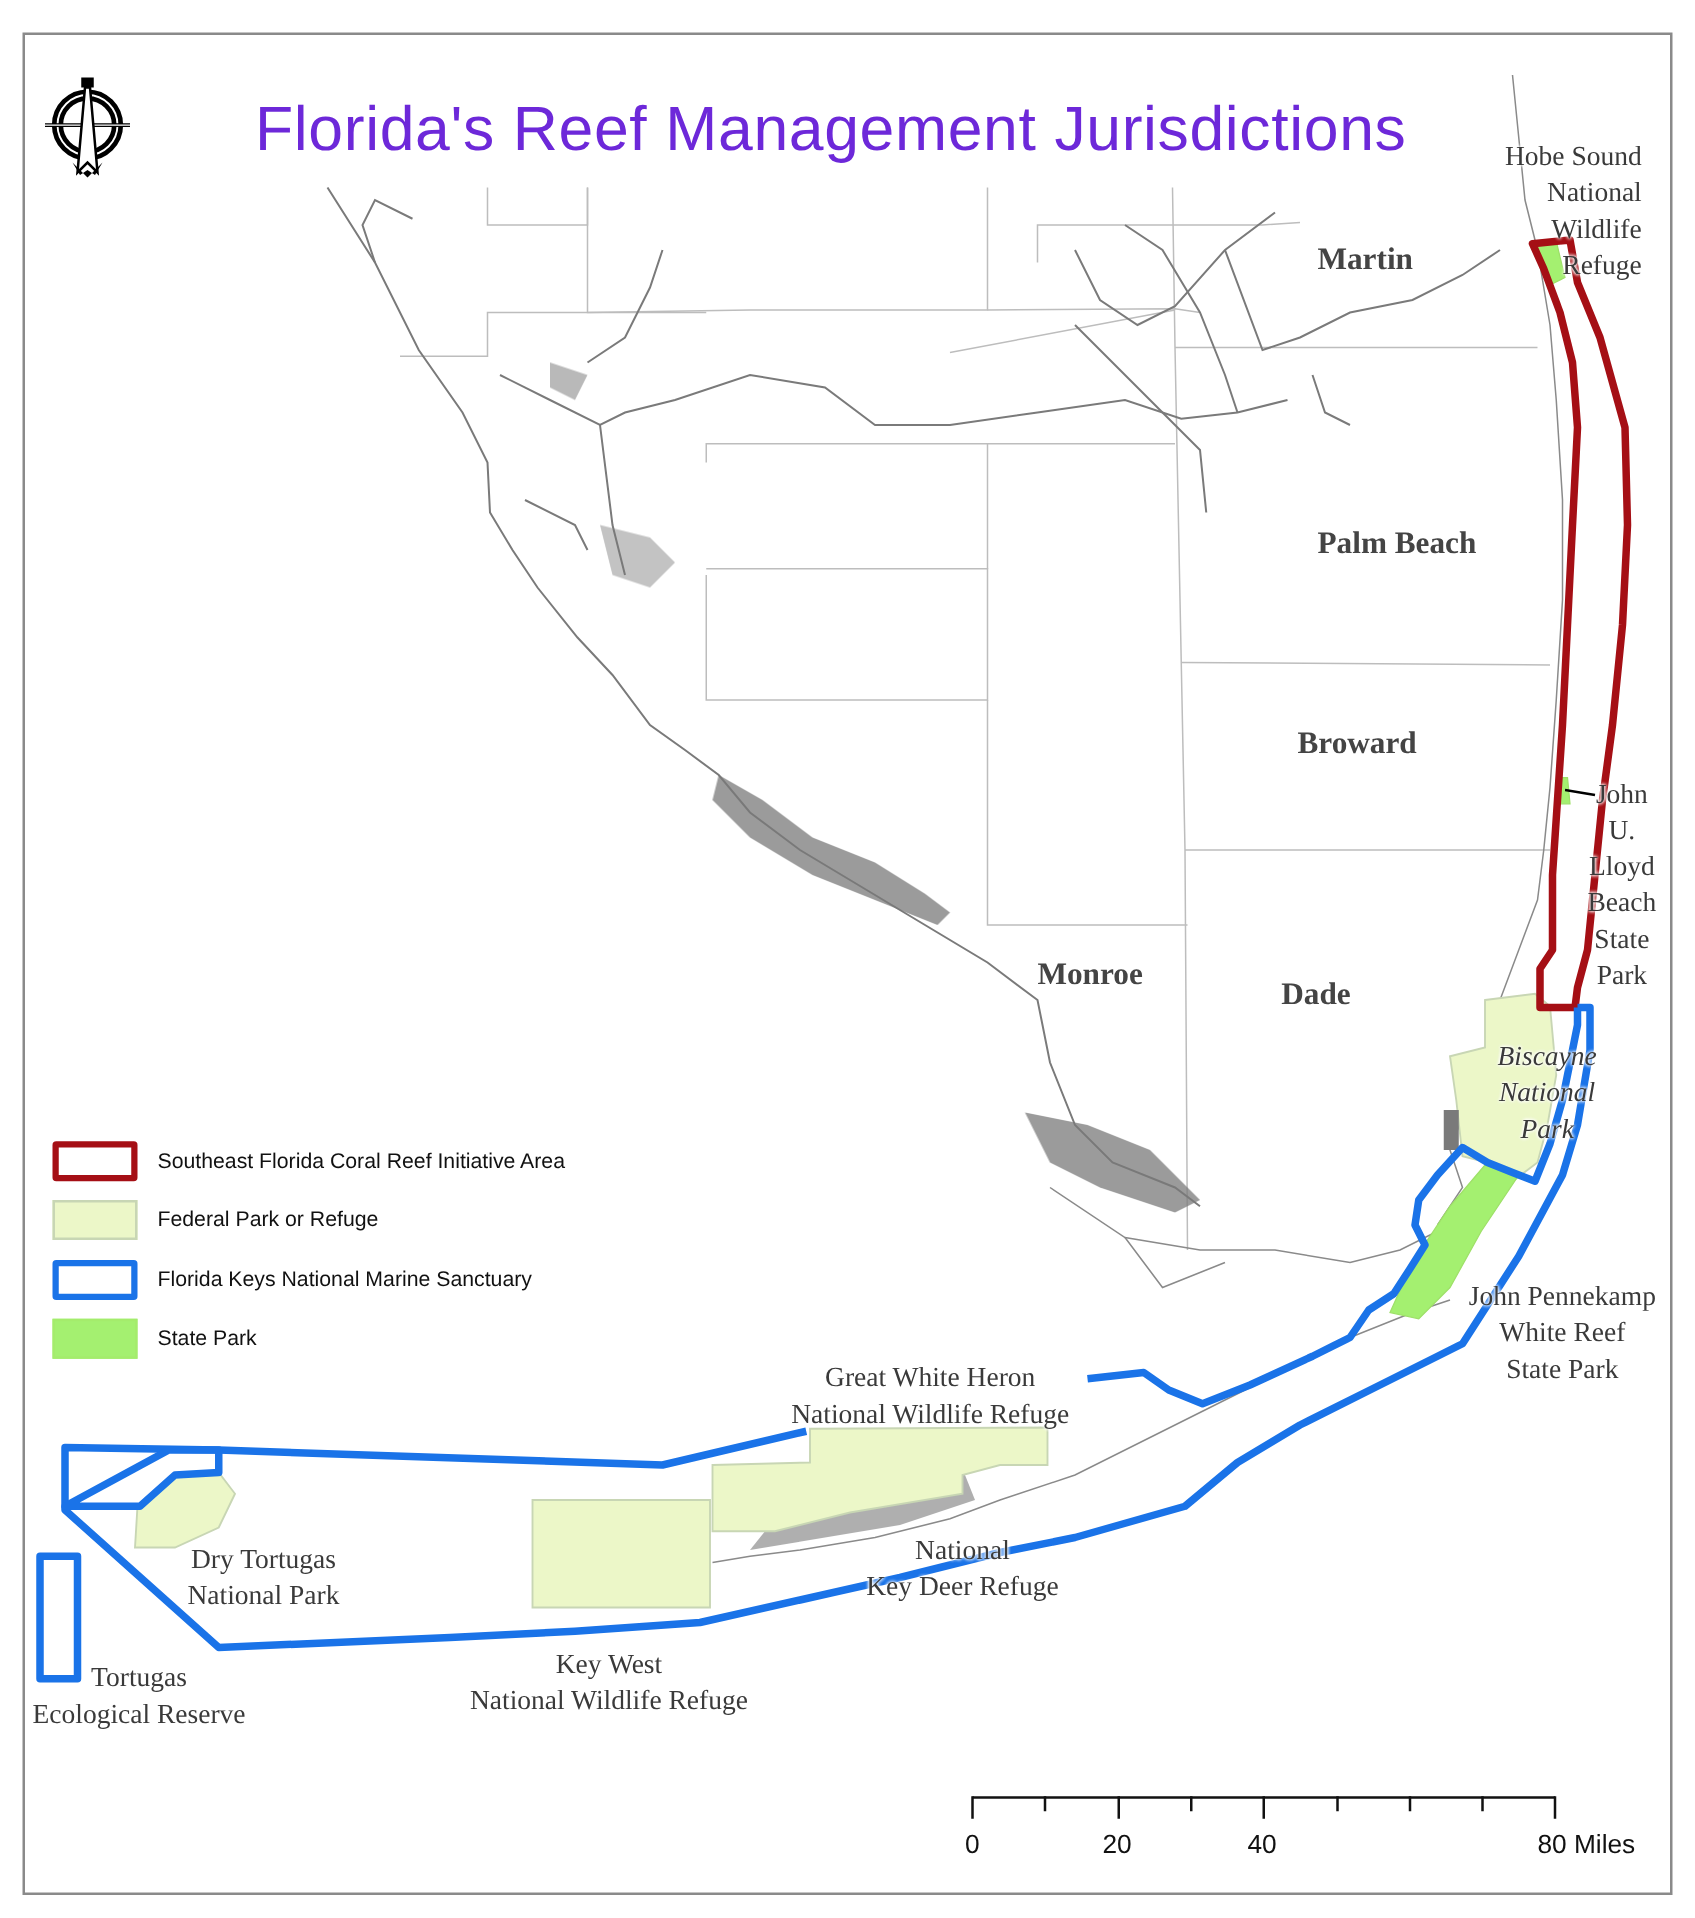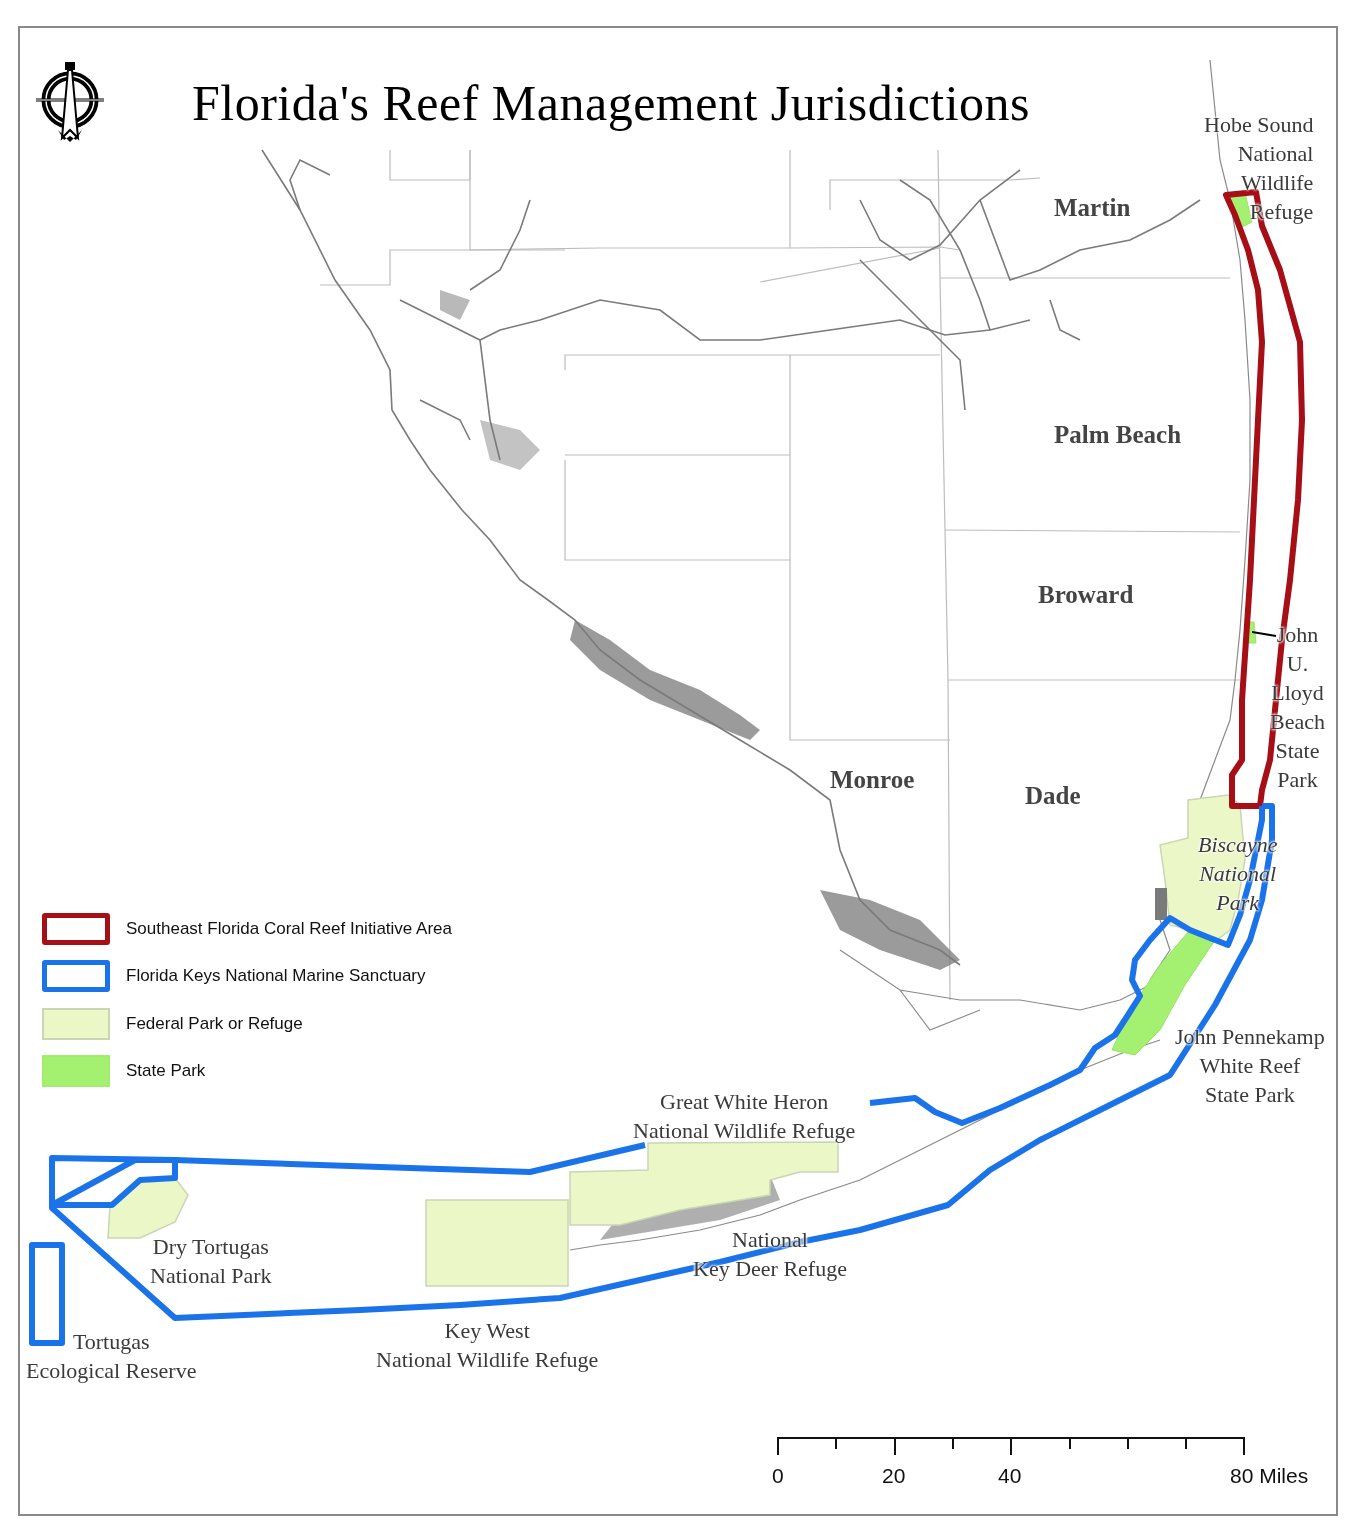--- a/index.html
+++ b/index.html
@@ -3,22 +3,22 @@
 <meta charset="utf-8">
 <style>
   html, body { margin: 0; padding: 0; background: #ffffff; }
   body { width: 1356px; height: 1534px; position: relative; overflow: hidden; }
   .frame {
     position: absolute; left: 18px; top: 26px; width: 1320px; height: 1490px;
     border: 2px solid #8a8a8a; box-sizing: border-box; background: #fff;
   }
   svg.map { position: absolute; left: 0; top: 0; }
   .title {
-    position: absolute; left: 192px; top: 74px;
-    font-family: Liberation Serif, serif; font-size: 50px; color: #000000;
+    position: absolute; left: 204px; top: 74px;
+    font-family: Liberation Sans, sans-serif; font-size: 50px; color: #6d28d9;
     letter-spacing: 0.5px; white-space: nowrap;
   }
   .lbl {
     position: absolute; font-family: "Liberation Serif", "DejaVu Serif", serif;
     color: #3a3a3a; font-size: 22px; line-height: 29px; text-align: center;
     white-space: nowrap;
   }
   .county { font-size: 25px; font-weight: bold; color: #444; text-align: right; }
   .halo { text-shadow: 0 0 3px #fff, 0 0 3px #fff, 0 0 3px #fff; }
   .legend { position: absolute; left: 42px; top: 905px; }
@@ -204,26 +204,26 @@
   <div>Tortugas</div>
   <div>Ecological Reserve</div>
 </div>
 
 <div class="legend">
   <div class="legend-row">
     <div class="swatch sw-red"></div>
     <span class="legend-text">Southeast Florida Coral Reef Initiative Area</span>
   </div>
   <div class="legend-row">
+    <div class="swatch sw-fed"></div>
+    <span class="legend-text">Federal Park or Refuge</span>
+  </div>
+  <div class="legend-row">
     <div class="swatch sw-blue"></div>
     <span class="legend-text">Florida Keys National Marine Sanctuary</span>
-  </div>
-  <div class="legend-row">
-    <div class="swatch sw-fed"></div>
-    <span class="legend-text">Federal Park or Refuge</span>
   </div>
   <div class="legend-row">
     <div class="swatch sw-state"></div>
     <span class="legend-text">State Park</span>
   </div>
 </div>
 
 <div class="scale-lbl" style="left:772px; top:1464px;">0</div>
 <div class="scale-lbl" style="left:882px; top:1464px;">20</div>
 <div class="scale-lbl" style="left:998px; top:1464px;">40</div>

